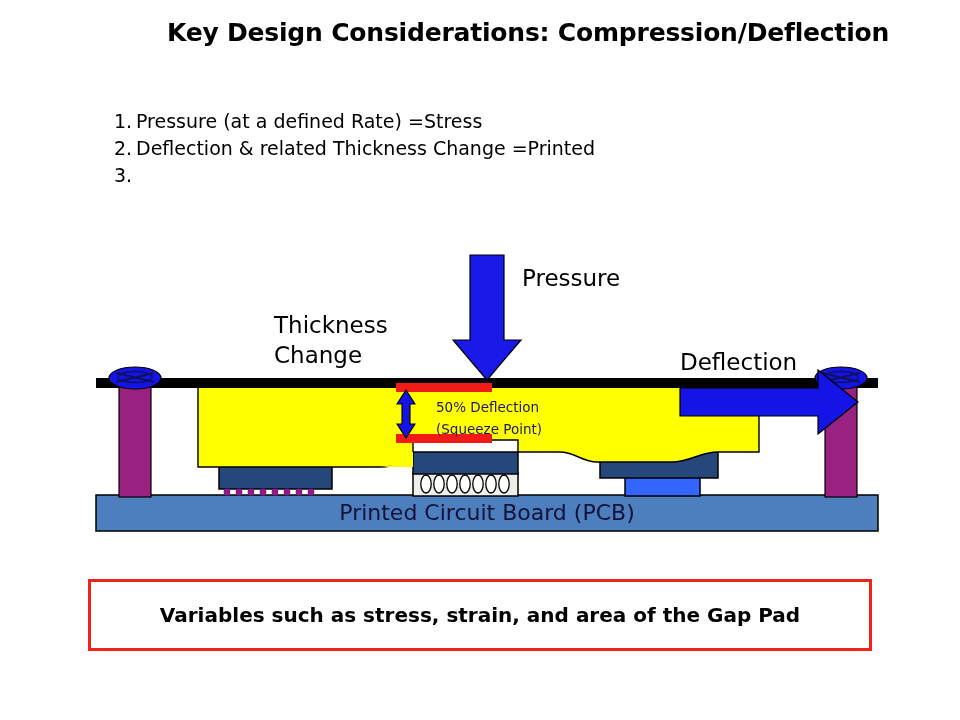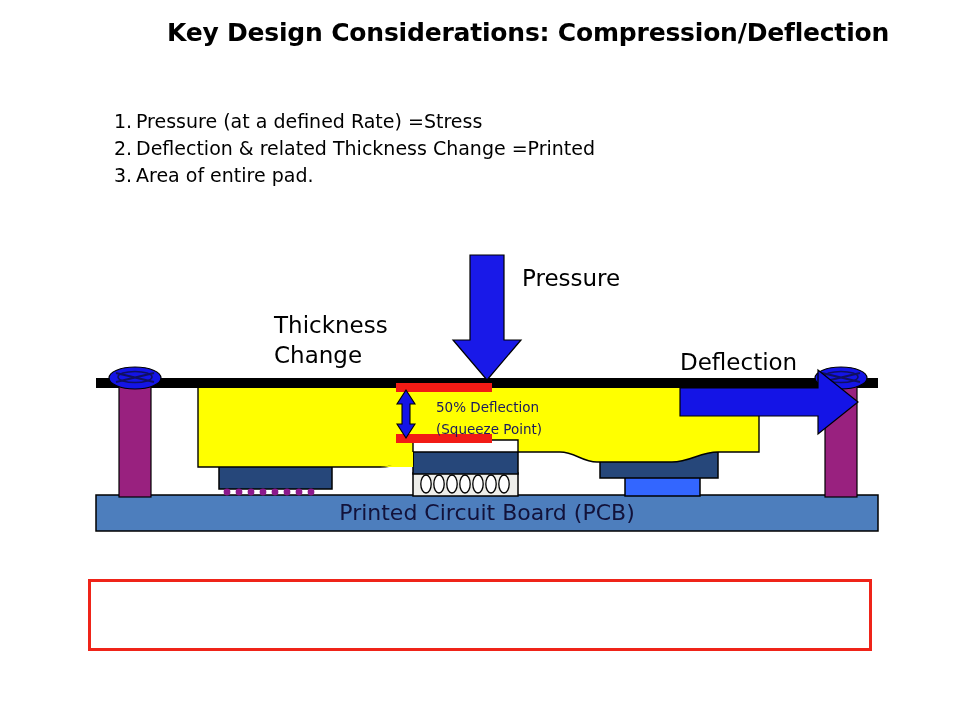--- a/index.html
+++ b/index.html
@@ -137,21 +137,21 @@
       <li>
         <span class="var-num">1.</span>
         <span class="var-text">Pressure (at a defined Rate) = </span><span class="var-em">Stress</span>
       </li>
       <li>
         <span class="var-num">2.</span>
         <span class="var-text">Deflection &amp; related Thickness Change = </span><span class="var-em">Printed</span>
       </li>
       <li>
         <span class="var-num">3.</span>
-        <span class="var-text">Area of entire pad.</span><span class="var-em"></span>
+        <span class="var-em"></span>
       </li>
     </ul>
   </div>
 
   <div id="diagram">
     <svg width="960" height="320" viewBox="0 0 960 320" xmlns="http://www.w3.org/2000/svg">
 
       <rect x="96" y="265" width="782" height="36" fill="#4d7ebd" stroke="#000000" stroke-width="1.5"></rect>
       <text class="dg-pcb-label" x="487" y="290" text-anchor="middle">Printed Circuit Board (PCB)</text>
 
@@ -247,15 +247,16 @@
                L 680,186 Z" fill="#1414e6" stroke="#000000" stroke-width="1.2"></path>
       <text class="dg-label" x="680" y="140">Deflection</text>
 
       <text class="dg-label" x="274" y="103">Thickness</text>
       <text class="dg-label" x="274" y="133">Change</text>
 
     </svg>
   </div>
 
   <div id="callout-box">
+    <div class="callout-line">Variables such as stress, strain, and area of the Gap Pad</div>
   </div>
 
 </div>
 
 </body></html>

